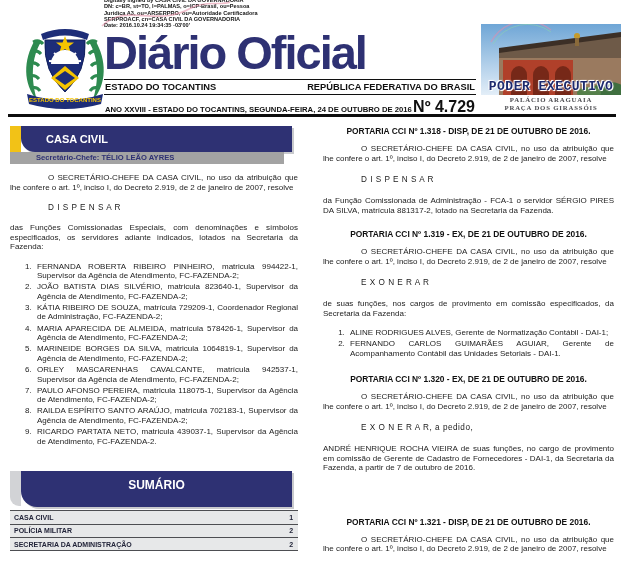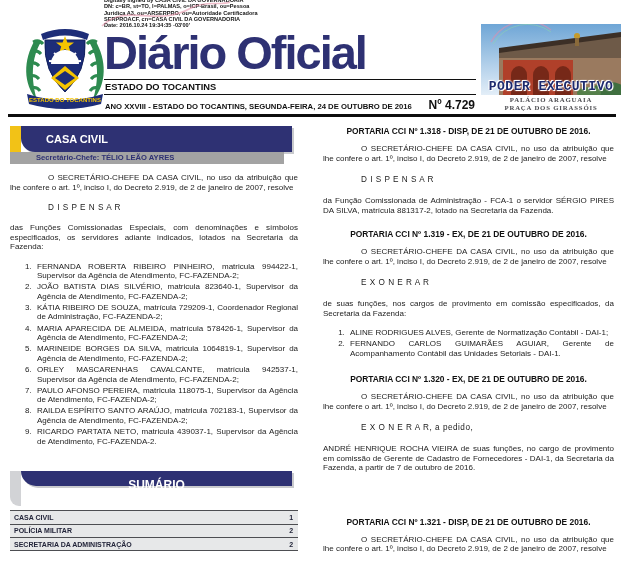--- a/index.html
+++ b/index.html
@@ -27,21 +27,21 @@
   }
   .mast-line { border-top:1.6px solid #101010; }
   .mast-row {
     display:flex; justify-content:space-between;
     font-weight:bold; font-size:9.3px; padding:2px 1px 2px 1px; color:#101010;
   }
   .date-row {
     display:flex; justify-content:space-between; align-items:baseline;
     font-weight:bold; font-size:7.7px; padding:2.5px 1px 1px 1px; color:#101010;
   }
-  .edition { font-size:12px; }
+  .edition { font-size:16px; }
 
   .photo-block { position:absolute; left:481px; top:24px; width:140px; height:88px; }
   .photo { position:relative; width:140px; height:71px; overflow:hidden; }
   .photo svg { display:block; }
   .photo-title {
     position:absolute; left:0; right:0; bottom:1px; text-align:center;
     font-family:Liberation Mono, monospace; font-weight:bold; font-size:13px;
     color:#1d2a6e; letter-spacing:0.5px;
     text-shadow:0 0 2px #fff, 0 0 2px #fff, 1px 1px 0 #fff, -1px -1px 0 #fff;
     white-space:nowrap;
@@ -80,21 +80,21 @@
   }
   .yellow-bar {
     position:absolute; left:0; top:26px; height:12px; right:14px;
     background:#a3a3a3; font-size:7.6px; font-weight:bold; color:#2e3173;
     line-height:12.5px; padding-left:26px;
   }
 
   .sumario-banner { position:relative; height:35px; margin-top:25px; }
   .gray-strip { position:absolute; left:0; top:0; width:11px; height:35px; background:#d2d3d6; border-bottom-left-radius:9px; }
   .sumario-tab {
-    position:absolute; left:11px; top:0; height:15px; right:6px;
+    position:absolute; left:11px; top:0; height:36px; right:6px;
     background:#2e3173; border-bottom-left-radius:16px;
     color:#fff; font-weight:bold; font-size:12px; line-height:29px;
     text-align:center; box-shadow:2px 2px 0 #c9cacd;
   }
 
   .toc { margin-top:4px; border-top:1px solid #4d4e52; }
   .toc-row {
     display:flex; justify-content:space-between; align-items:center;
     background:#e7e8e9; border-bottom:1px solid #4d4e52;
     height:13.4px; padding:0 5px 0 4px;
@@ -143,20 +143,21 @@
     <polygon points="44,45 54,52 44,59 34,52" fill="#1d2d78"></polygon>
     <path d="M6,68 Q44,80 82,68 L80,78 Q44,88 8,78 Z" fill="#1d2d78"></path>
     <text x="44" y="76" text-anchor="middle" font-size="6" font-weight="bold" fill="#f5c400">ESTADO DO TOCANTINS</text>
   </svg>
 
   <div class="titleblock">
     <div class="main-title">Diário Oficial</div>
     <div class="mast-line"></div>
     <div class="mast-row">
       <span>ESTADO DO TOCANTINS</span>
+      <span>REPÚBLICA FEDERATIVA DO BRASIL</span>
     </div>
     <div class="mast-line"></div>
     <div class="date-row">
       <span>ANO XXVIII - ESTADO DO TOCANTINS, SEGUNDA-FEIRA, 24 DE OUTUBRO DE 2016</span>
       <span class="edition">Nº 4.729</span>
     </div>
   </div>
 
   <div class="photo-block">
     <div class="photo">

